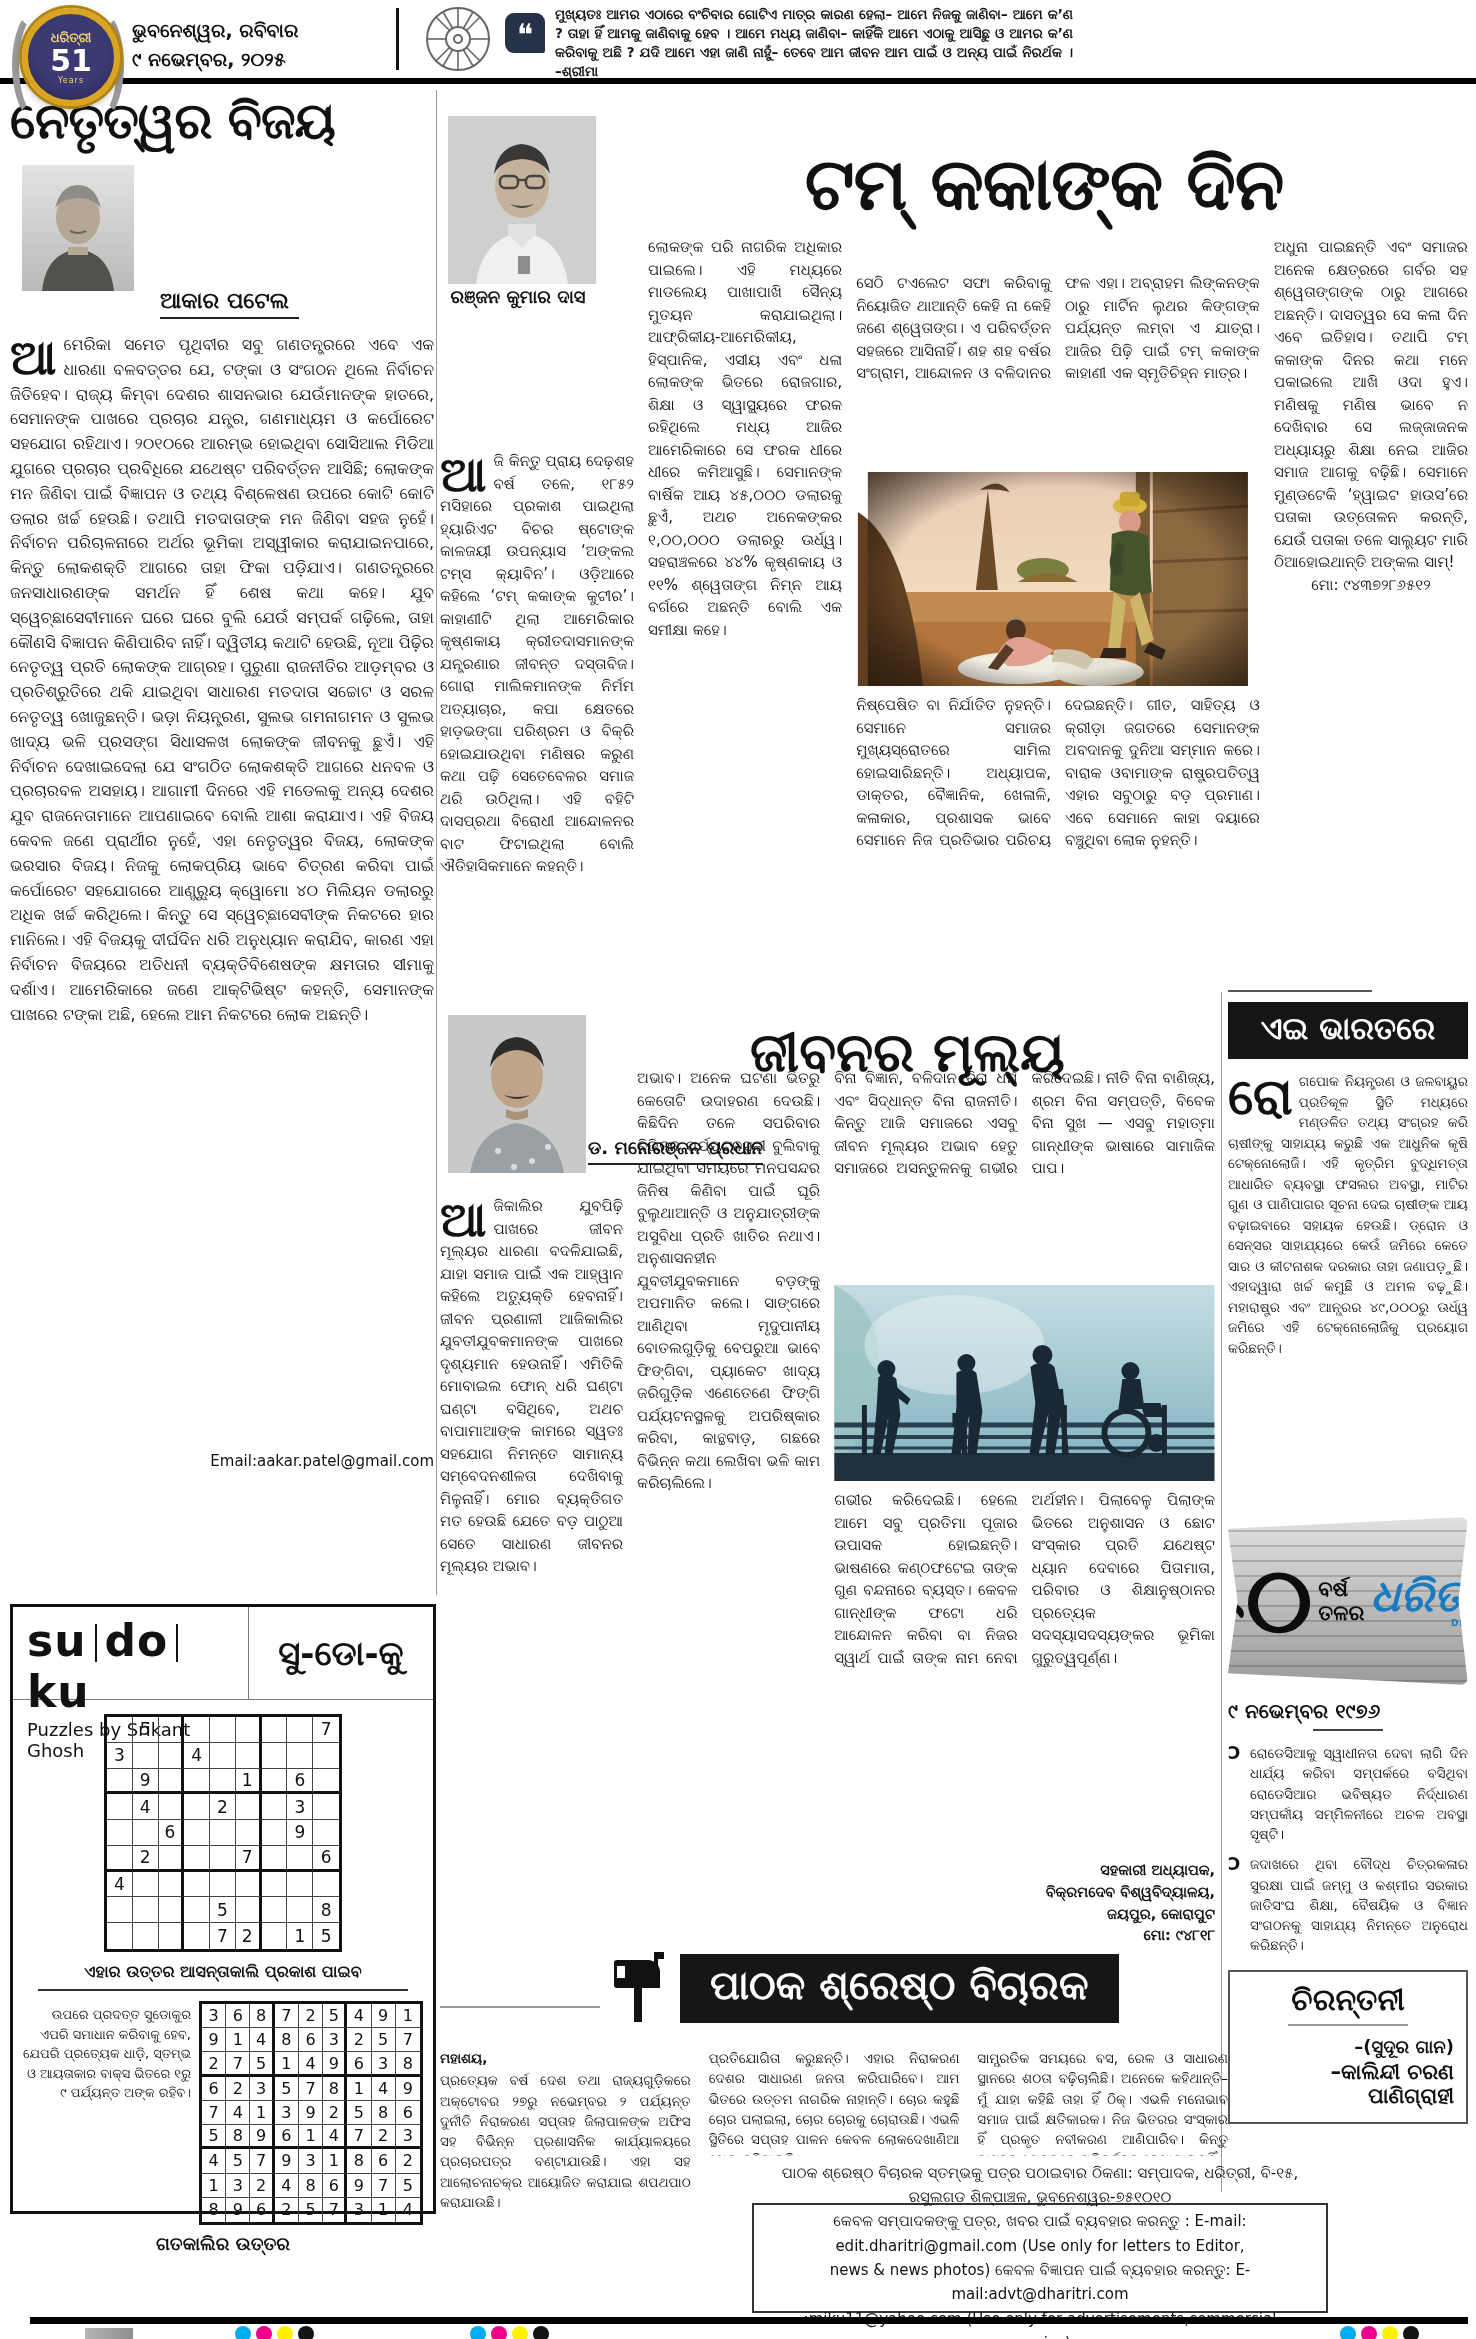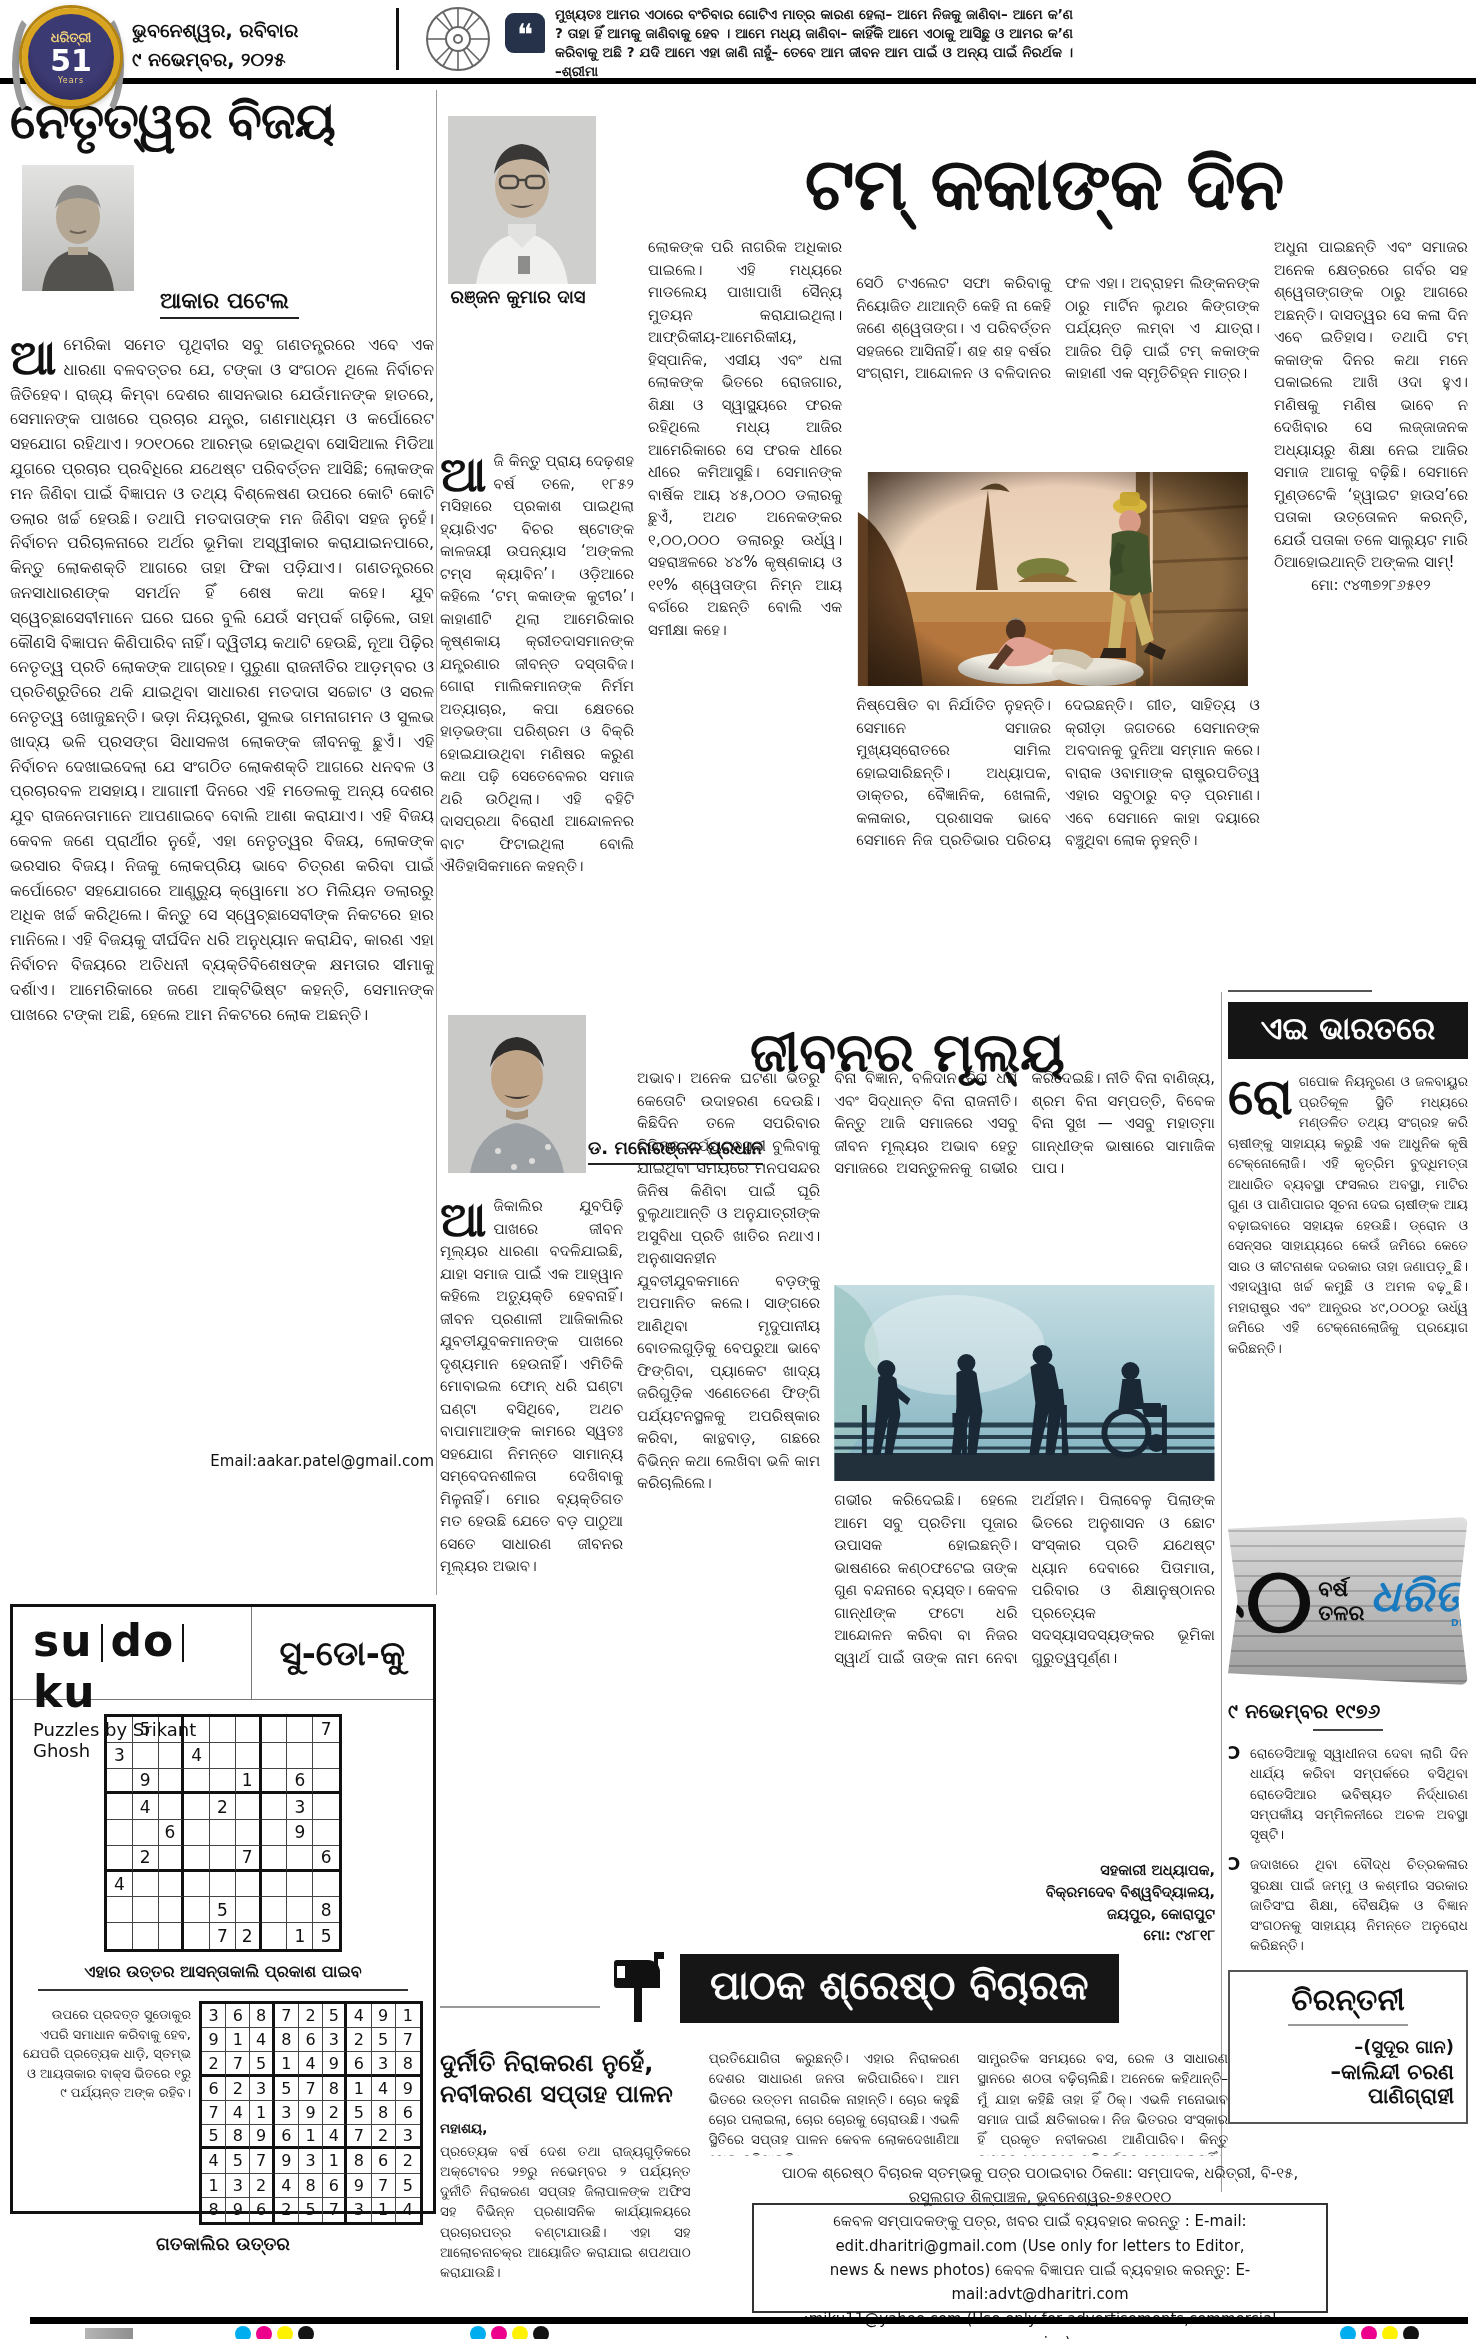--- a/index.html
+++ b/index.html
@@ -37,21 +37,21 @@
   .lead-h1{font-size:50px;font-weight:bold;letter-spacing:-1px;margin:4px 0 14px;}
   .author-row{position:relative;height:160px;margin-bottom:8px;}
   .author-row .photo{position:absolute;left:12px;top:0;}
   .lead-author{position:absolute;left:150px;bottom:6px;font-size:22px;font-weight:bold;border-bottom:2px solid #222;padding:0 10px 4px 0;}
   .left-body{font-size:16px;line-height:1.55;text-align:justify;height:1115px;overflow:hidden;}
   .dropcap{float:left;font-size:48px;line-height:.85;font-weight:bold;padding:4px 7px 0 0;}
   .lead-email{text-align:right;font-size:15px;margin-top:4px;}
   
   .sudoku{position:absolute;left:10px;top:1604px;width:420px;height:604px;border:3px solid #111;background:#fff;}
   .su-head{display:flex;border-bottom:1px solid #777;height:92px;}
-  .su-brand{flex:1.2;padding:8px 0 0 20px;border-right:1px solid #777;}
+  .su-brand{flex:1.2;padding:8px 0 0 14px;border-right:1px solid #777;}
   .su-word{font-size:44px;font-weight:bold;letter-spacing:1px;}
   .su-bar{display:inline-block;width:2px;height:38px;background:#111;margin:0 8px;vertical-align:-6px;}
   .su-sub{font-size:18px;margin-top:2px;}
   .su-odia{flex:1;display:flex;align-items:center;justify-content:center;font-size:34px;font-weight:bold;}
   .su-grid{display:grid;grid-template-columns:repeat(9,1fr);grid-template-rows:repeat(9,1fr);
     width:232px;height:232px;border:3px solid #111;margin:14px auto 0;}
   .su-cell{border-right:1px solid #444;border-bottom:1px solid #444;display:flex;align-items:center;justify-content:center;
     font-size:17px;font-weight:500;}
   .su-cell.br{border-right:3px solid #111;} .su-cell.bb{border-bottom:3px solid #111;}
   .su-grid .su-cell:nth-child(9n){border-right:none;}
@@ -584,22 +584,20 @@
         <path d="M8 8 h30 a12 12 0 0 1 12 12 v16 h-42 z" fill="#111"></path>
         <rect x="4" y="8" width="14" height="28" rx="3" fill="#111"></rect>
         <rect x="7" y="14" width="8" height="12" fill="#fff"></rect>
         <rect x="44" y="0" width="4" height="14" fill="#111"></rect>
         <rect x="44" y="0" width="10" height="7" fill="#111"></rect>
       </svg>
       <div class="let-black">ପାଠକ ଶ୍ରେଷ୍ଠ ବିଚାରକ</div>
     </div>
     <div class="let-cols">
       <div class="let-col">
-        <div class="let-title preline">ଦୁର୍ନୀତି ନିରାକରଣ ନୁହେଁ,
-ନବୀକରଣ ସପ୍ତାହ ପାଳନ</div>
         <div class="let-salut">ମହାଶୟ,</div>
         <span>ପ୍ରତ୍ୟେକ ବର୍ଷ ଦେଶ ତଥା ରାଜ୍ୟଗୁଡ଼ିକରେ ଅକ୍ଟୋବର ୨୭ରୁ ନଭେମ୍ବର ୨ ପର୍ଯ୍ୟ‌ନ୍ତ ଦୁର୍ନୀତି ନିରାକରଣ ସପ୍ତାହ ଜିଲାପାଳଙ୍କ ଅଫିସ ସହ ବିଭିନ୍ନ ପ୍ରଶାସନିକ କାର୍ଯ୍ୟାଳୟରେ ପ୍ରଚାରପତ୍ର ବଣ୍ଟାଯାଉଛି। ଏହା ସହ ଆଲୋଚନାଚକ୍ର ଆୟୋଜିତ କରାଯାଇ ଶପଥପାଠ କରାଯାଉଛି।</span>
       </div>
       <div class="let-col short">
         <span>ପ୍ରତିଯୋଗିତା କରୁଛନ୍ତି। ଏହାର ନିରାକରଣ ଦେଶର ସାଧାରଣ ଜନତା କରିପାରିବେ। ଆମ ଭିତରେ ଉତ୍ତମ ନାଗରିକ ନାହାନ୍ତି। ଚୋର କହୁଛି ଚୋର ପଲାଇଲା, ଚୋର ଚୋରକୁ ଚୋରାଉଛି। ଏଭଳି ସ୍ଥିତିରେ ସପ୍ତାହ ପାଳନ କେବଳ ଲୋକଦେଖାଣିଆ ହୋଇ ରହିଯାଉଛି।</span>
         
       </div>
       <div class="let-col short">
         <span>ସାମ୍ପ୍ରତିକ ସମୟରେ ବସ, ରେଳ ଓ ସାଧାରଣ ସ୍ଥାନରେ ଶଠତା ବଢ଼ିଚାଲିଛି। ଅନେକେ କହିଥାନ୍ତି– ମୁଁ ଯାହା କହିଛି ତାହା ହିଁ ଠିକ୍। ଏଭଳି ମନୋଭାବ ସମାଜ ପାଇଁ କ୍ଷତିକାରକ। ନିଜ ଭିତରର ସଂସ୍କାର ହିଁ ପ୍ରକୃତ ନବୀକରଣ ଆଣିପାରିବ। କିନ୍ତୁ ବାସ୍ତବ କ୍ଷେତ୍ରରେ ପରିବର୍ତ୍ତନ ଦେଖାଯାଉନାହିଁ।</span>
         

